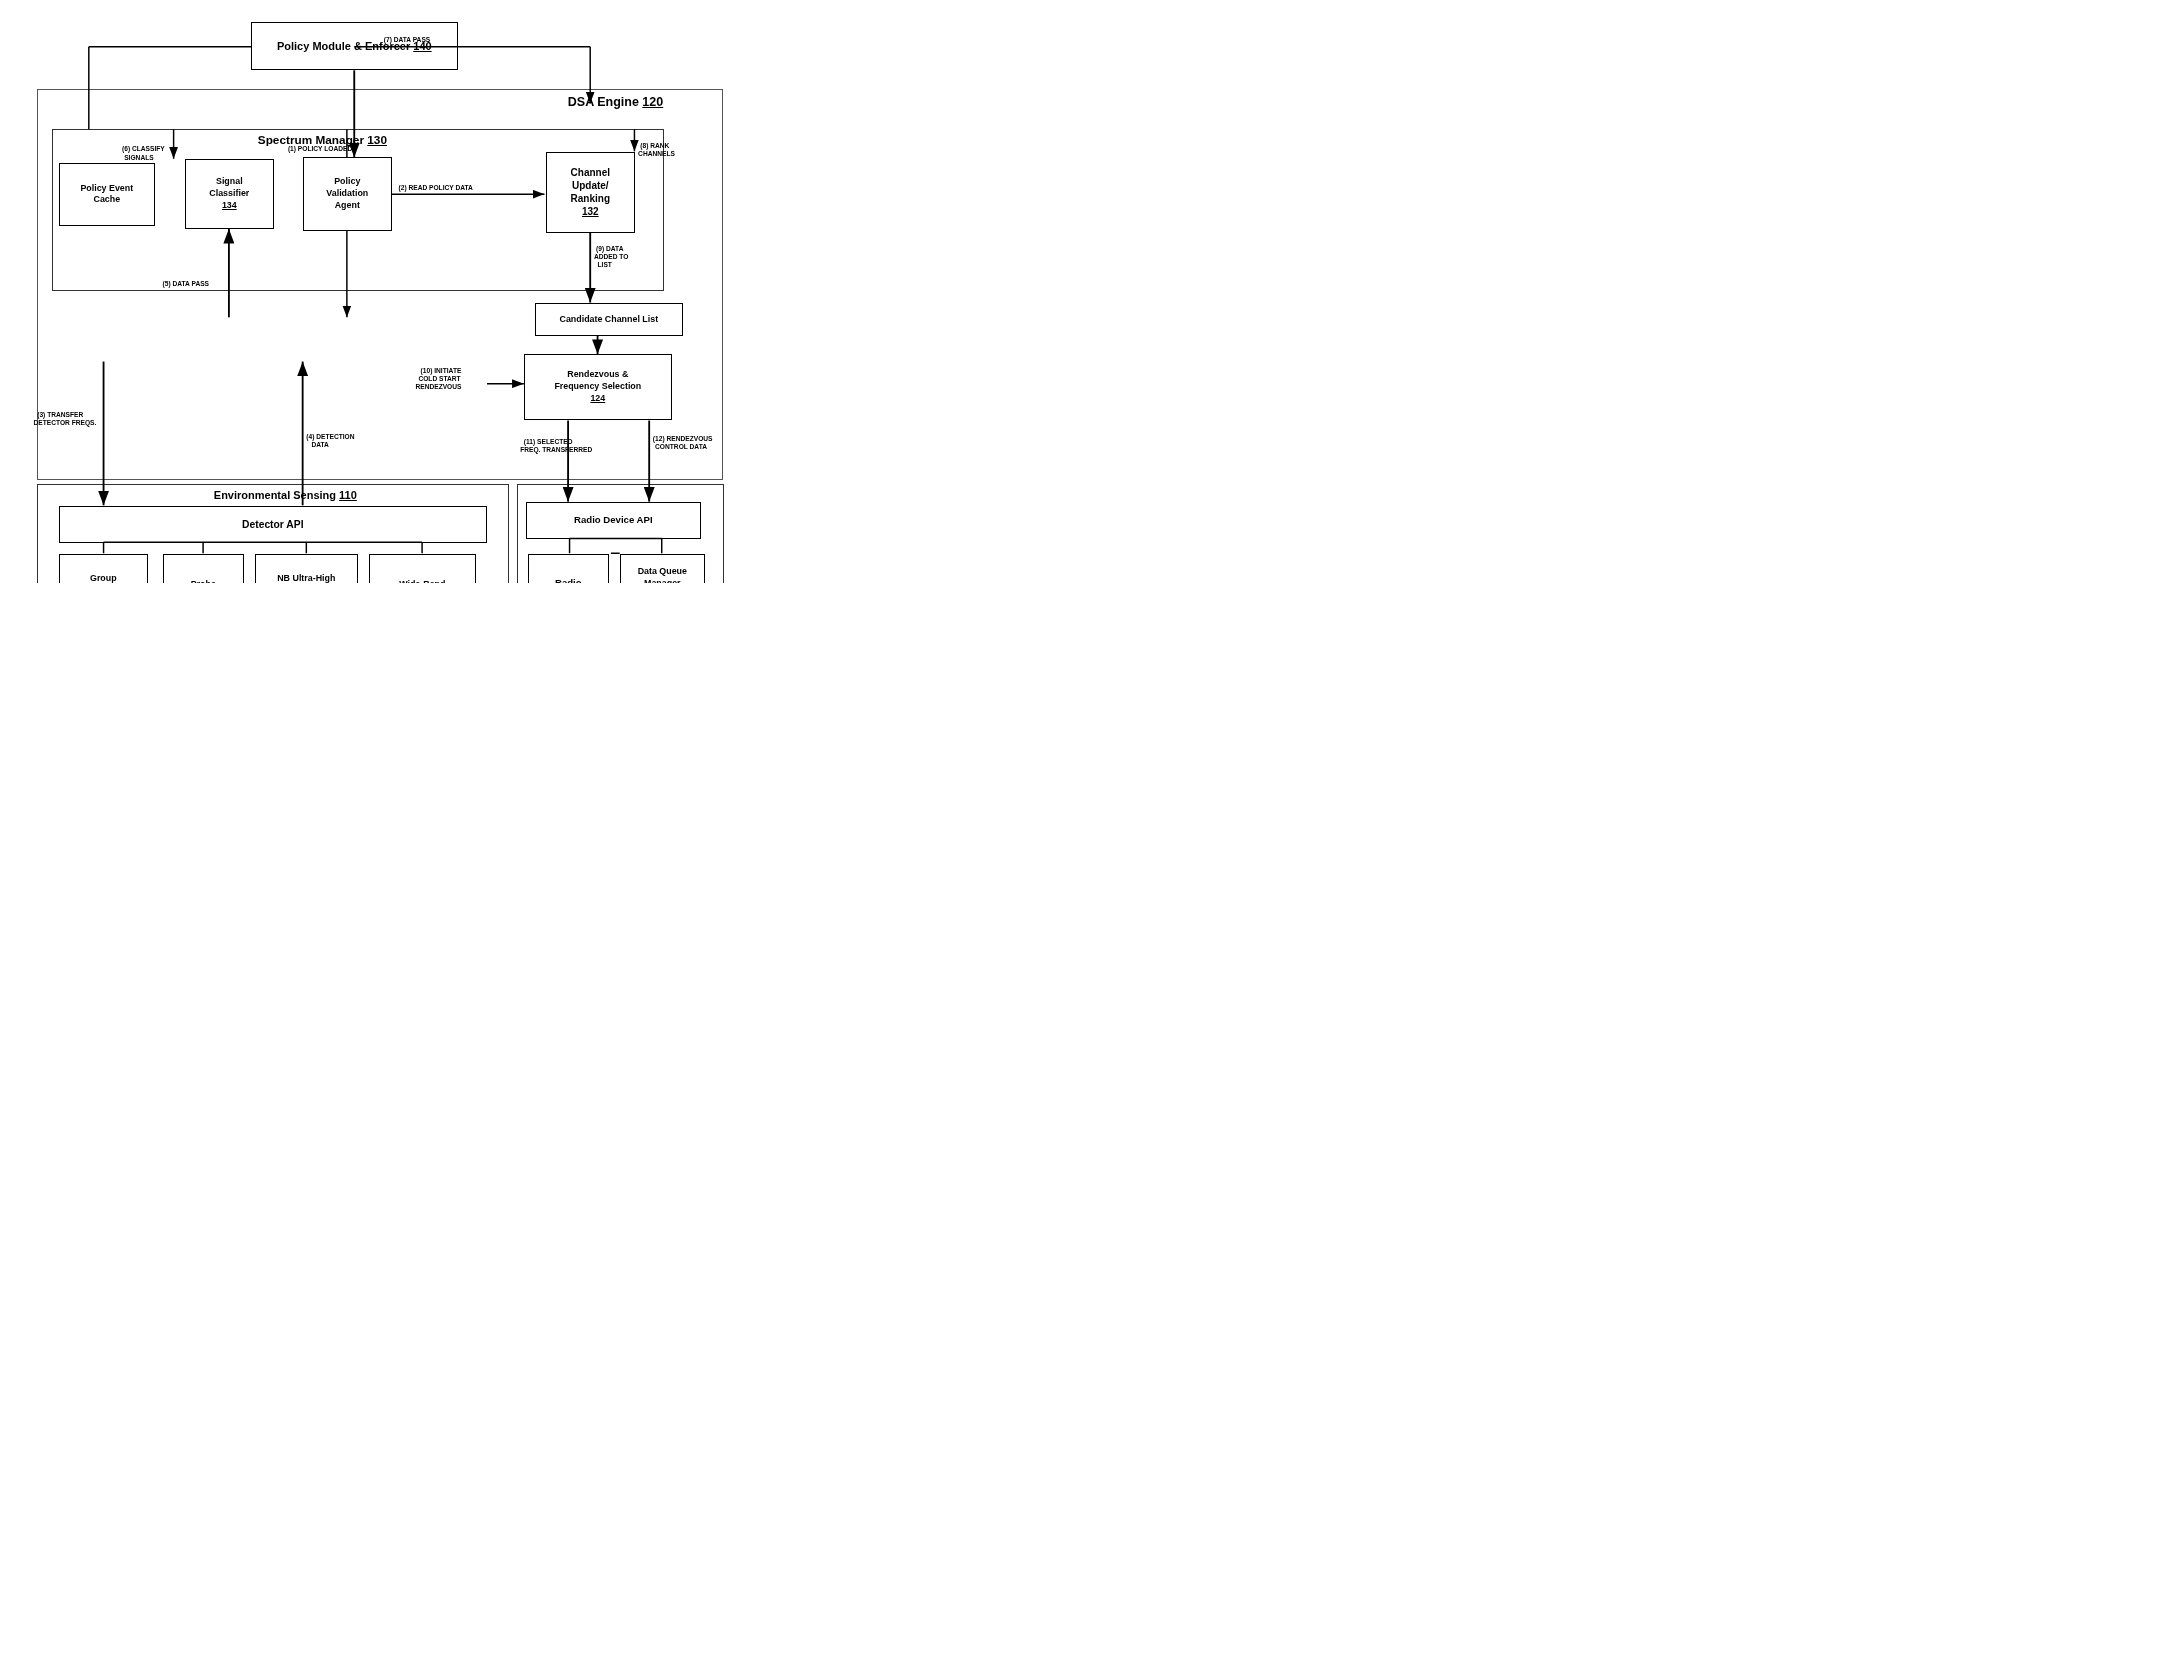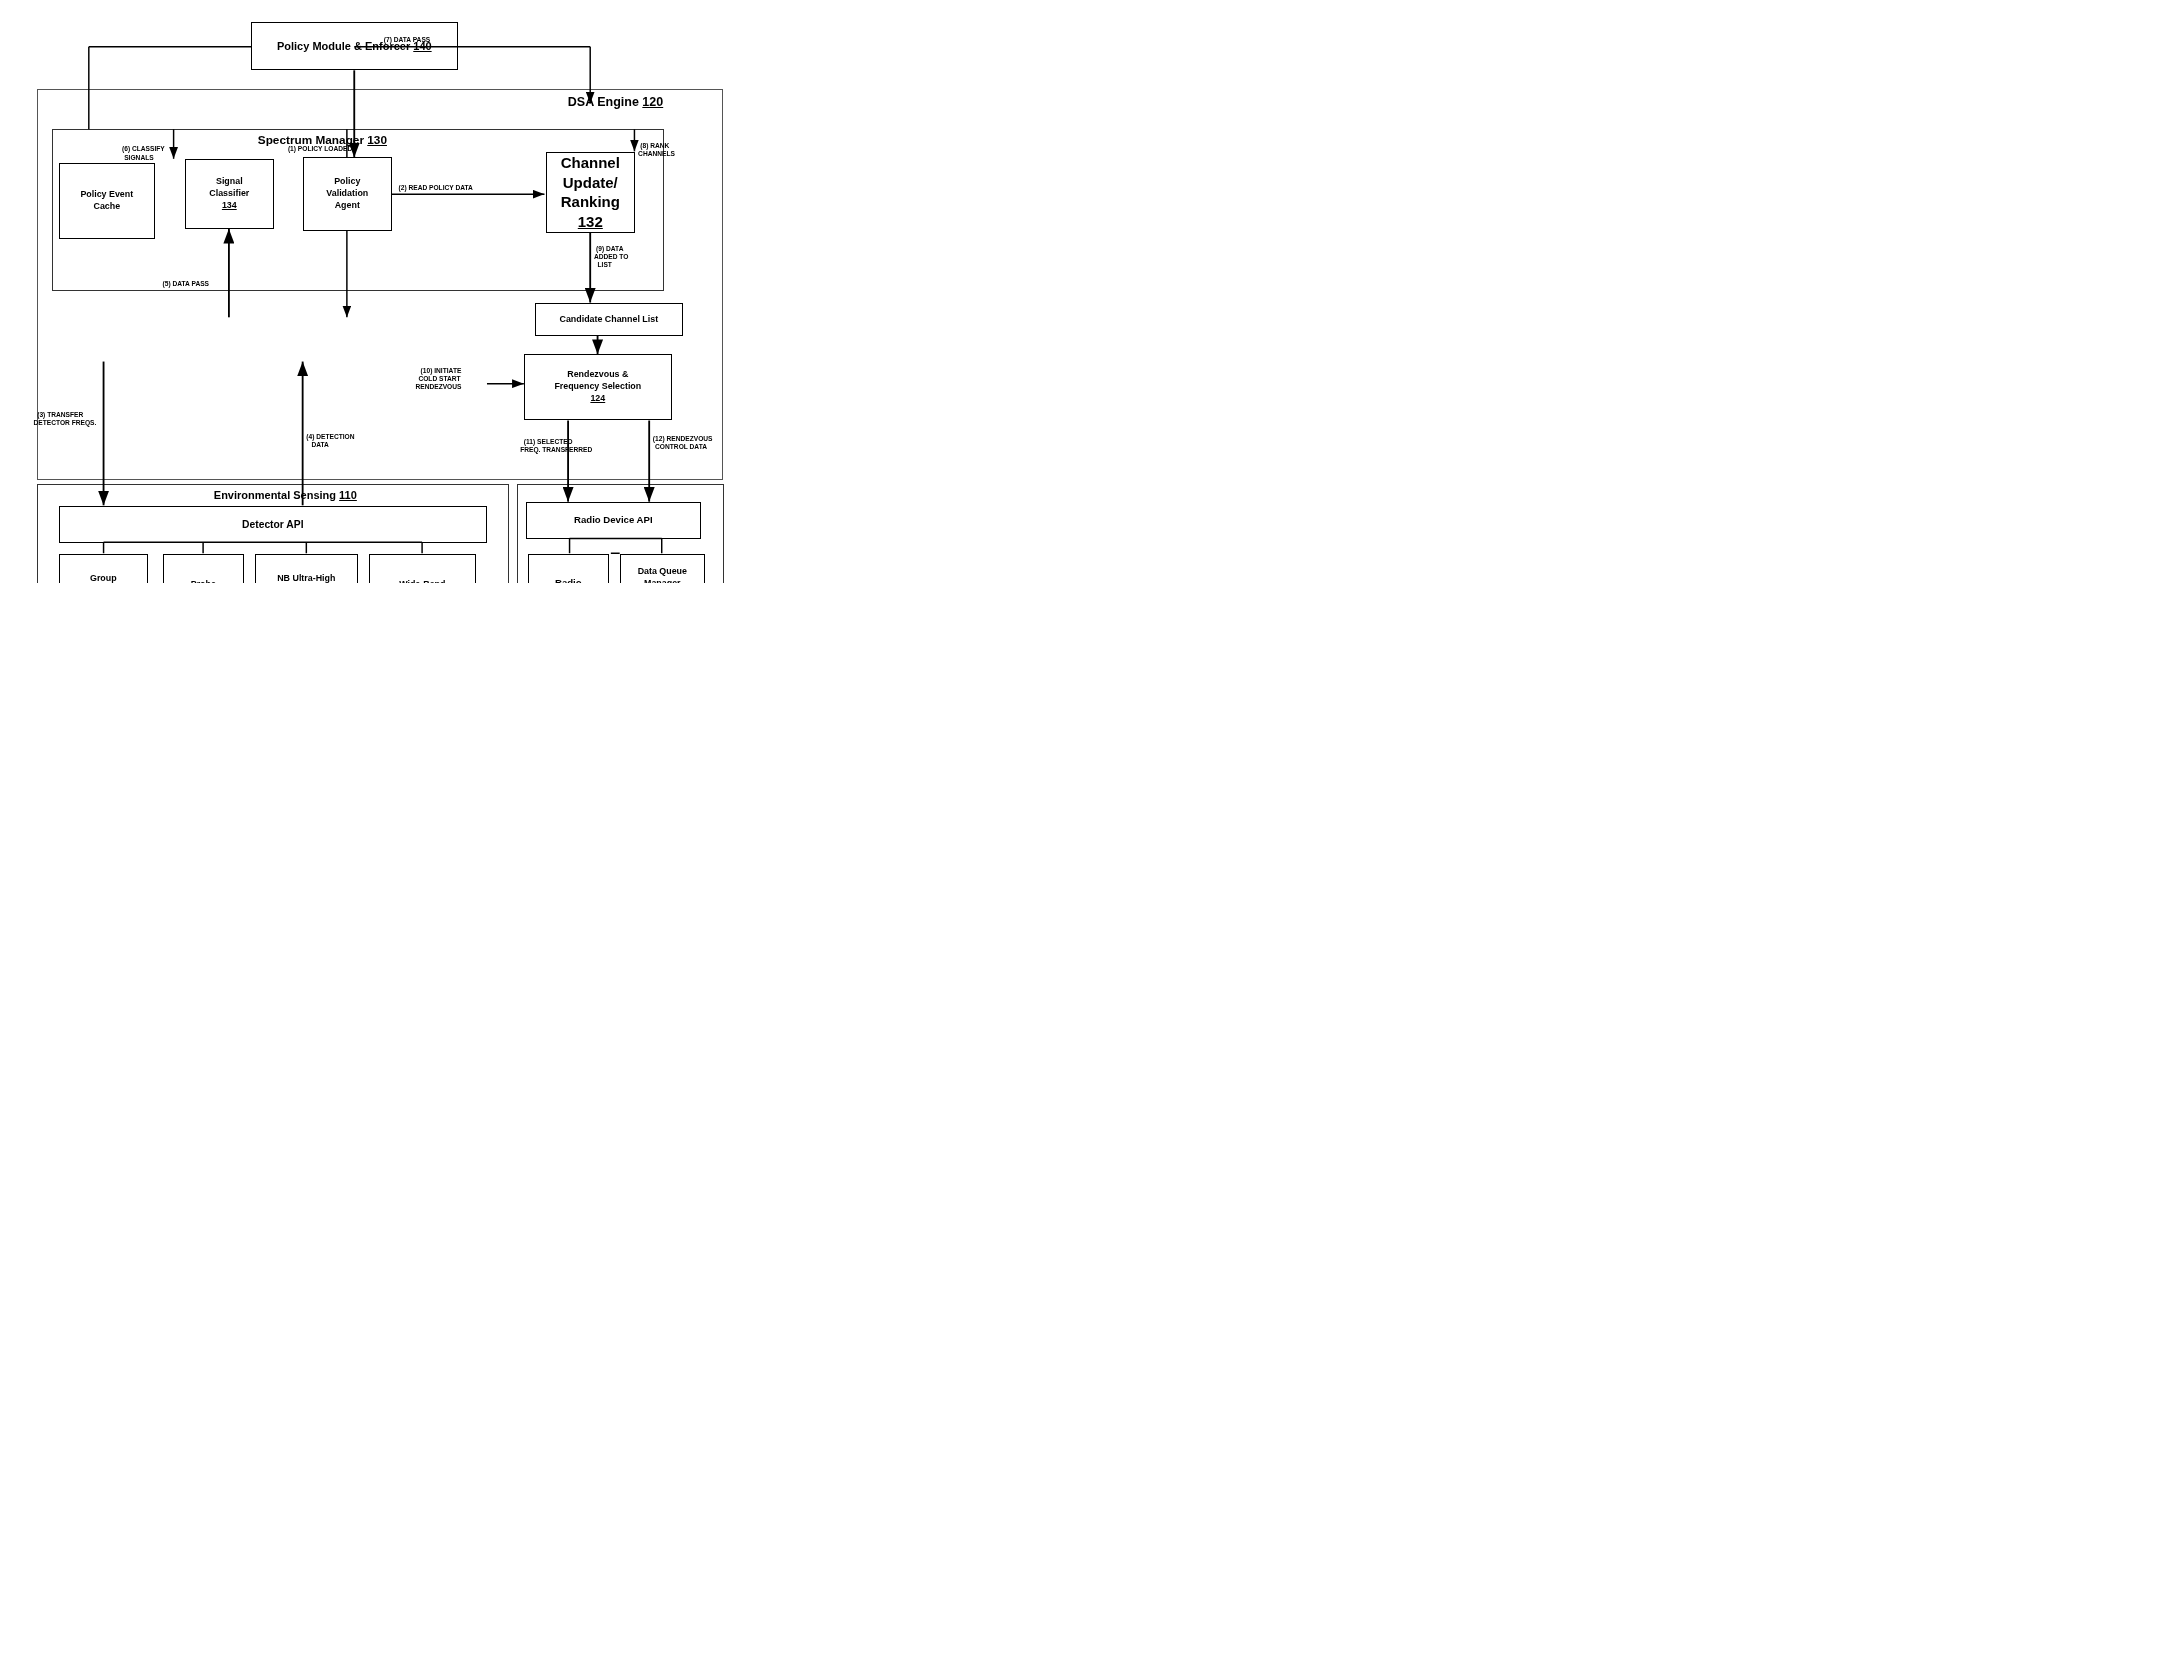--- a/index.html
+++ b/index.html
@@ -64,33 +64,33 @@
     DSA Engine <span class="underline">120</span>
   </div>
 
   <div class="region-label" style="left:243px; top:118px; font-size:11.8px;">
     Spectrum Manager <span class="underline">130</span>
   </div>
 
   <div class="region" style="left:37px; top:114px; width:612px; height:162px; border-color:#333;">
   </div>
 
-  <div class="box" style="left:44px; top:148px; width:96px; height:76px; font-size:8.9px;">
+  <div class="box" style="left:44px; top:148px; width:96px; height:63px; font-size:8.9px;">
     <span>Policy Event<br>Cache</span>
   </div>
 
   <div class="box" style="left:170px; top:144px; width:89px; height:70px; font-size:8.9px;">
     <span>Signal<br>Classifier<br><span class="underline">134</span></span>
   </div>
 
   <div class="box" style="left:288px; top:142px; width:89px; height:74px; font-size:8.9px;">
     <span>Policy<br>Validation<br>Agent</span>
   </div>
 
-  <div class="box" style="left:531px; top:137px; width:89px; height:81px; font-size:15px;">
+  <div class="box" style="left:531px; top:137px; width:89px; height:81px; font-size:10px;">
     <span>Channel<br>Update/<br>Ranking<br><span class="underline">132</span></span>
   </div>
 
 
   <div class="box" style="left:520px; top:288px; width:148px; height:33px; font-size:8.9px;">
     <span>Candidate Channel List</span>
   </div>
 
   <div class="box" style="left:509px; top:339px; width:148px; height:66px; font-size:8.9px;">
     <span>Rendezvous &amp;<br>Frequency Selection<br><span class="underline">124</span></span>

